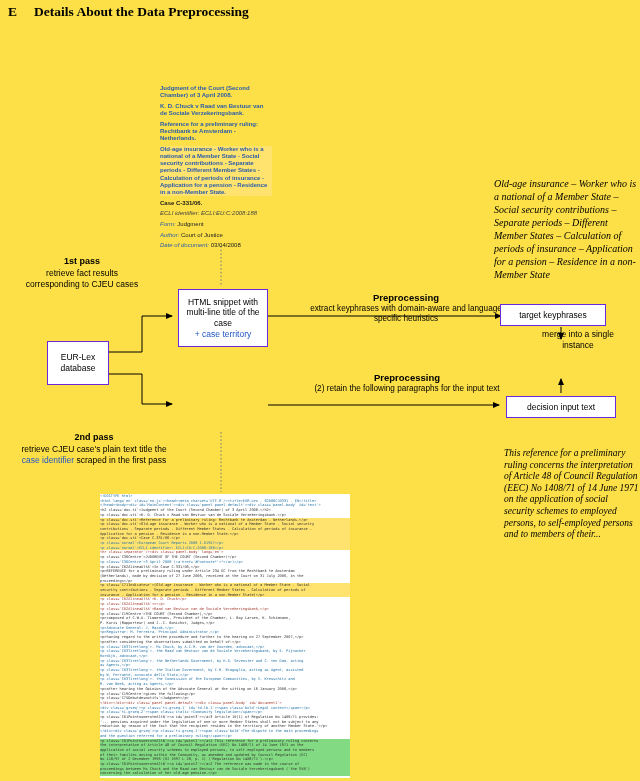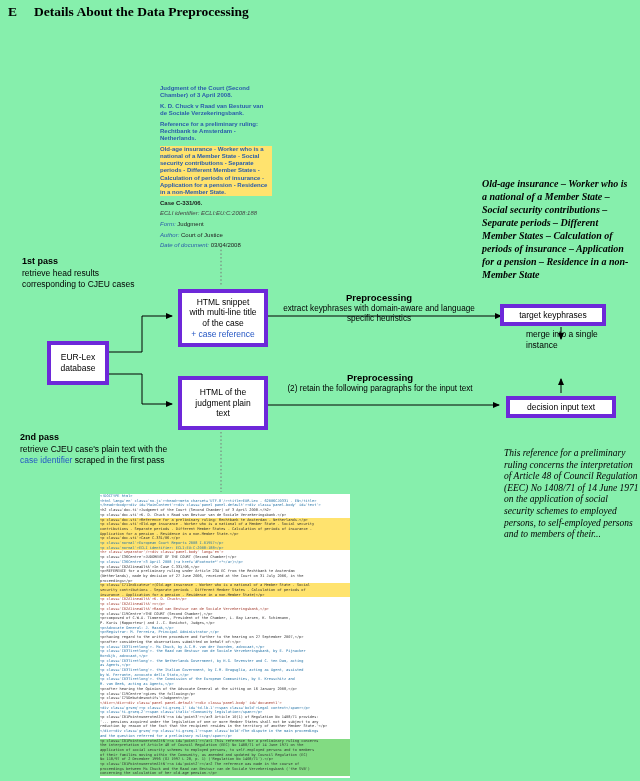--- a/index.html
+++ b/index.html
@@ -1,17 +1,17 @@
 <!DOCTYPE html>
 <html><head>
 <meta charset="utf-8">
 <style>
   * { margin:0; padding:0; box-sizing:border-box; }
   html,body { background:#fff; }
-  .page { position:relative; width:640px; height:781px; background:#86efac;
+  .page { position:relative; width:640px; height:781px; background:#fde047;
           font-family:"Liberation Sans", sans-serif; overflow:hidden; }
   .abs { position:absolute; }
   .svg-layer { position:absolute; left:0; top:0; z-index:1; }
   .z2 { z-index:2; }
 
   .heading { font-family:"Liberation Serif", serif; font-weight:bold; font-size:13.5px; color:#000; }
   .heading .sec { margin-right:17px; }
 
   
   .meta-card { width:112px; font-size:6px; line-height:1.2; color:#222; }
@@ -22,26 +22,26 @@
   .ecli { font-style:italic; color:#444; }
   .meta-label { color:#2a5caa; font-style:italic; }
   .meta-value { color:#222; }
 
   
   .serif-it { font-family:"Liberation Serif", serif; font-style:italic; color:#000; }
   .kp-block { width:147px; font-size:10px; line-height:13px; }
   .excerpt-block { width:136px; font-size:9.5px; line-height:11.6px; }
 
   
-  .box { border:4px solid #6d28d9; background:#fff; display:flex; flex-direction:column;
+  .box { border:1px solid #6d28d9; background:#fff; display:flex; flex-direction:column;
          align-items:center; justify-content:center; text-align:center;
          font-size:8.5px; line-height:1.25; color:#000; }
-  .flow-note { text-align:left; font-size:8.5px; line-height:1.25; color:#000; }
+  .flow-note { text-align:center; font-size:8.5px; line-height:1.25; color:#000; }
   .flow-note .bld { font-weight:bold; font-size:9px; display:block; margin-bottom:1px; }
-  .prep { text-align:center; font-size:8.2px; line-height:1.17; color:#000; }
+  .prep { text-align:center; font-size:8.2px; line-height:1.17; color:#000;margin-left:27px; }
   .prep .bld { font-weight:bold; font-size:9.5px; display:block; margin-bottom:1px; }
   .link-blue { color:#2456c4; }
 
   
   .code-block { left:100px; top:494px; width:250px; height:284px; background:#fff;
                 font-family:"DejaVu Sans Mono", monospace; font-size:3.6px; line-height:4.7px;
                 overflow:hidden; }
   .code-line { white-space:nowrap; overflow:hidden; }
   .c-tag { color:#2876a8; }
   .c-txt { color:#333333; }
@@ -79,30 +79,30 @@
     <p class="blue-bold">K. D. Chuck v Raad van Bestuur van de Sociale Verzekeringsbank.</p>
     <p class="blue-bold">Reference for a preliminary ruling: Rechtbank te Amsterdam - Netherlands.</p>
     <p class="blue-bold hl-yellow">Old-age insurance - Worker who is a national of a Member State - Social security contributions - Separate periods - Different Member States - Calculation of periods of insurance - Application for a pension - Residence in a non-Member State.</p>
     <p class="case-line">Case C-331/06.</p>
     <p class="ecli"><span>ECLI identifier:</span> <span>ECLI:EU:C:2008:188</span></p>
     <p><span class="meta-label">Form:</span> <span class="meta-value">Judgment</span></p>
     <p><span class="meta-label">Author:</span> <span class="meta-value">Court of Justice</span></p>
     <p><span class="meta-label">Date of document:</span> <span class="meta-value">03/04/2008</span></p>
   </div>
 
-  <div class="abs serif-it kp-block z2" style="left:482px; top:177px;font-weight:bold;">Old-age insurance – Worker who is a national of a Member State – Social security contributions – Separate periods – Different Member States – Calculation of periods of insurance – Application for a pension – Residence in a non-Member State</div>
+  <div class="abs serif-it kp-block z2" style="left:494px; top:177px;">Old-age insurance – Worker who is a national of a Member State – Social security contributions – Separate periods – Different Member States – Calculation of periods of insurance – Application for a pension – Residence in a non-Member State</div>
 
   <div class="abs flow-note z2" style="left:22px; top:256px; width:120px;">
     <span class="bld">1st pass</span>
-    <span>retrieve head results corresponding to CJEU cases</span>
+    <span>retrieve fact results corresponding to CJEU cases</span>
   </div>
 
   <div class="abs box z2" style="left:178px; top:289px; width:90px; height:58px; padding:2px 6px;">
     <span>HTML snippet with multi-line title of the case</span>
-    <span class="link-blue">+ case reference</span>
+    <span class="link-blue">+ case territory</span>
   </div>
 
   <div class="abs prep z2" style="left:283px; top:292px; width:192px;">
     <span class="bld">Preprocessing</span>
     <span>extract keyphrases with domain-aware and language specific heuristics</span>
   </div>
 
   <div class="abs box z2" style="left:500px; top:304px; width:106px; height:22px;">
     <span>target keyphrases</span>
   </div>
@@ -110,32 +110,29 @@
   <div class="abs flow-note z2" style="left:526px; top:329px; width:104px;">merge into a single instance</div>
 
   <div class="abs box z2" style="left:47px; top:341px; width:62px; height:44px;">
     <span>EUR-Lex database</span>
   </div>
 
   <div class="abs box z2" style="left:506px; top:396px; width:110px; height:22px;">
     <span>decision input text</span>
   </div>
 
-  <div class="abs box z2" style="left:178px; top:376px; width:90px; height:54px; padding:2px 10px;">
-    <span>HTML of the judgment plain text</span>
-  </div>
 
   <div class="abs prep z2" style="left:282px; top:372px; width:196px;">
     <span class="bld">Preprocessing</span>
     <span style="display:block;">(2) retain the following paragraphs for the input text</span>
   </div>
 
   <div class="abs flow-note z2" style="left:20px; top:432px; width:148px;">
     <span class="bld">2nd pass</span>
-    <span><span>retrieve CJEU case's plain text with the </span><span class="link-blue">case identifier</span><span> scraped in the first pass</span></span>
+    <span><span>retrieve CJEU case's plain text title the </span><span class="link-blue">case identifier</span><span> scraped in the first pass</span></span>
   </div>
 
   <div class="abs serif-it excerpt-block z2" style="left:504px; top:448px;">This reference for a preliminary ruling concerns the interpretation of Article 48 of Council Regulation (EEC) No 1408/71 of 14 June 1971 on the application of social security schemes to employed persons, to self-employed persons and to members of their...</div>
 
   <div class="abs code-block z2">
       <div class="code-line c-tag">&lt;!DOCTYPE html&gt;</div>
       <div class="code-line c-tag">&lt;html lang='en' class='no-js'&gt;&lt;head&gt;&lt;meta charset='UTF-8'/&gt;&lt;title&gt;EUR-Lex - 62006CJ0331 - EN&lt;/title&gt;</div>
       <div class="code-line c-tag">&lt;/head&gt;&lt;body&gt;&lt;div id='MainContent'&gt;&lt;div class='panel panel-default'&gt;&lt;div class='panel-body' id='text'&gt;</div>
       <div class="code-line c-txt">&lt;h2 class='doc-ti'&gt;Judgment of the Court (Second Chamber) of 3 April 2008.&lt;/h2&gt;</div>
       <div class="code-line c-txt">&lt;p class='doc-sti'&gt;K. D. Chuck v Raad van Bestuur van de Sociale Verzekeringsbank.&lt;/p&gt;</div>

